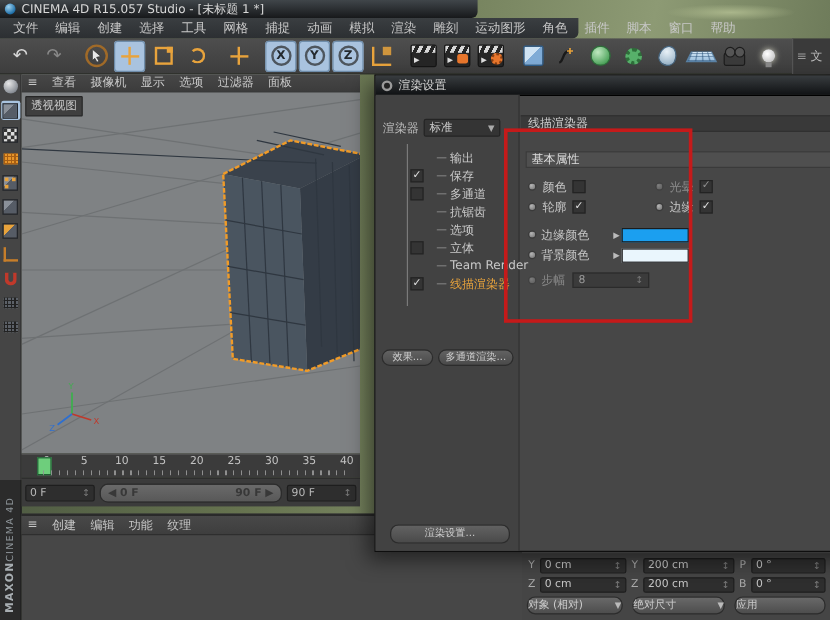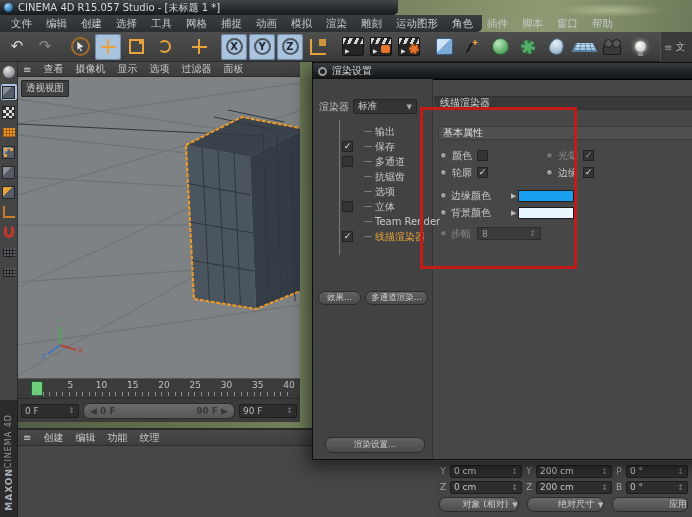--- a/index.html
+++ b/index.html
@@ -115,21 +115,21 @@
   .coord-panel{left:435px;top:460px;width:257px;height:57px;background:#454545;border-top:1px solid #5a5a5a;
     box-sizing:border-box;padding:3px 4px;}
   .coord-row{display:flex;align-items:center;gap:3px;height:14px;margin-bottom:2px;}
   .coord-row .lab{width:8px;color:#aaa;font-size:9px;text-align:center;flex:none;}
   .cfield{height:13px;background:#2e2e2e;border:1px solid #1e1e1e;border-radius:2px;display:flex;align-items:center;
     padding:0 3px;box-sizing:border-box;color:#c5c5c5;font-size:9px;}
   .cfield .spin{margin-left:auto;color:#7a7a7a;font-size:8px;}
   .w1{width:72px;} .w2{width:76px;} .w3{width:62px;}
   .coord-btn-row{display:flex;align-items:center;gap:8px;margin-top:3px;}
   .cbtn{height:15px;border-radius:7px;background:linear-gradient(#696969,#4d4d4d);border:1px solid #2c2c2c;
-    color:#ccc;font-size:9px;display:flex;align-items:center;justify-content:flex-end;gap:4px;box-sizing:border-box;}
+    color:#ccc;font-size:9px;display:flex;align-items:center;justify-content:space-between;gap:4px;box-sizing:border-box;}
   .cbtn .dd{font-size:7px;color:#bbb;}
   .right-sliver{left:688px;top:62px;width:4px;height:398px;background:#4a4a4a;}
   
   .dialog{left:312px;top:62px;width:460px;height:398px;background:#474747;border:1px solid #0e0e0e;
     box-shadow:-5px 7px 16px rgba(0,0,0,.5);box-sizing:border-box;z-index:20;}
   .dlg-titlebar{height:16px;background:linear-gradient(#383c3f,#101214);display:flex;align-items:center;gap:5px;
     padding-left:5px;border-bottom:1px solid #000;}
   .dlg-icon{width:9px;height:9px;border-radius:50%;border:2px solid #9a9a9a;background:#222;box-sizing:border-box;}
   .dlg-title{font-size:10px;color:#d5d5d5;}
   .dlg-corner{position:absolute;left:5px;top:22px;width:9px;height:9px;border:1px solid #6a6a6a;

